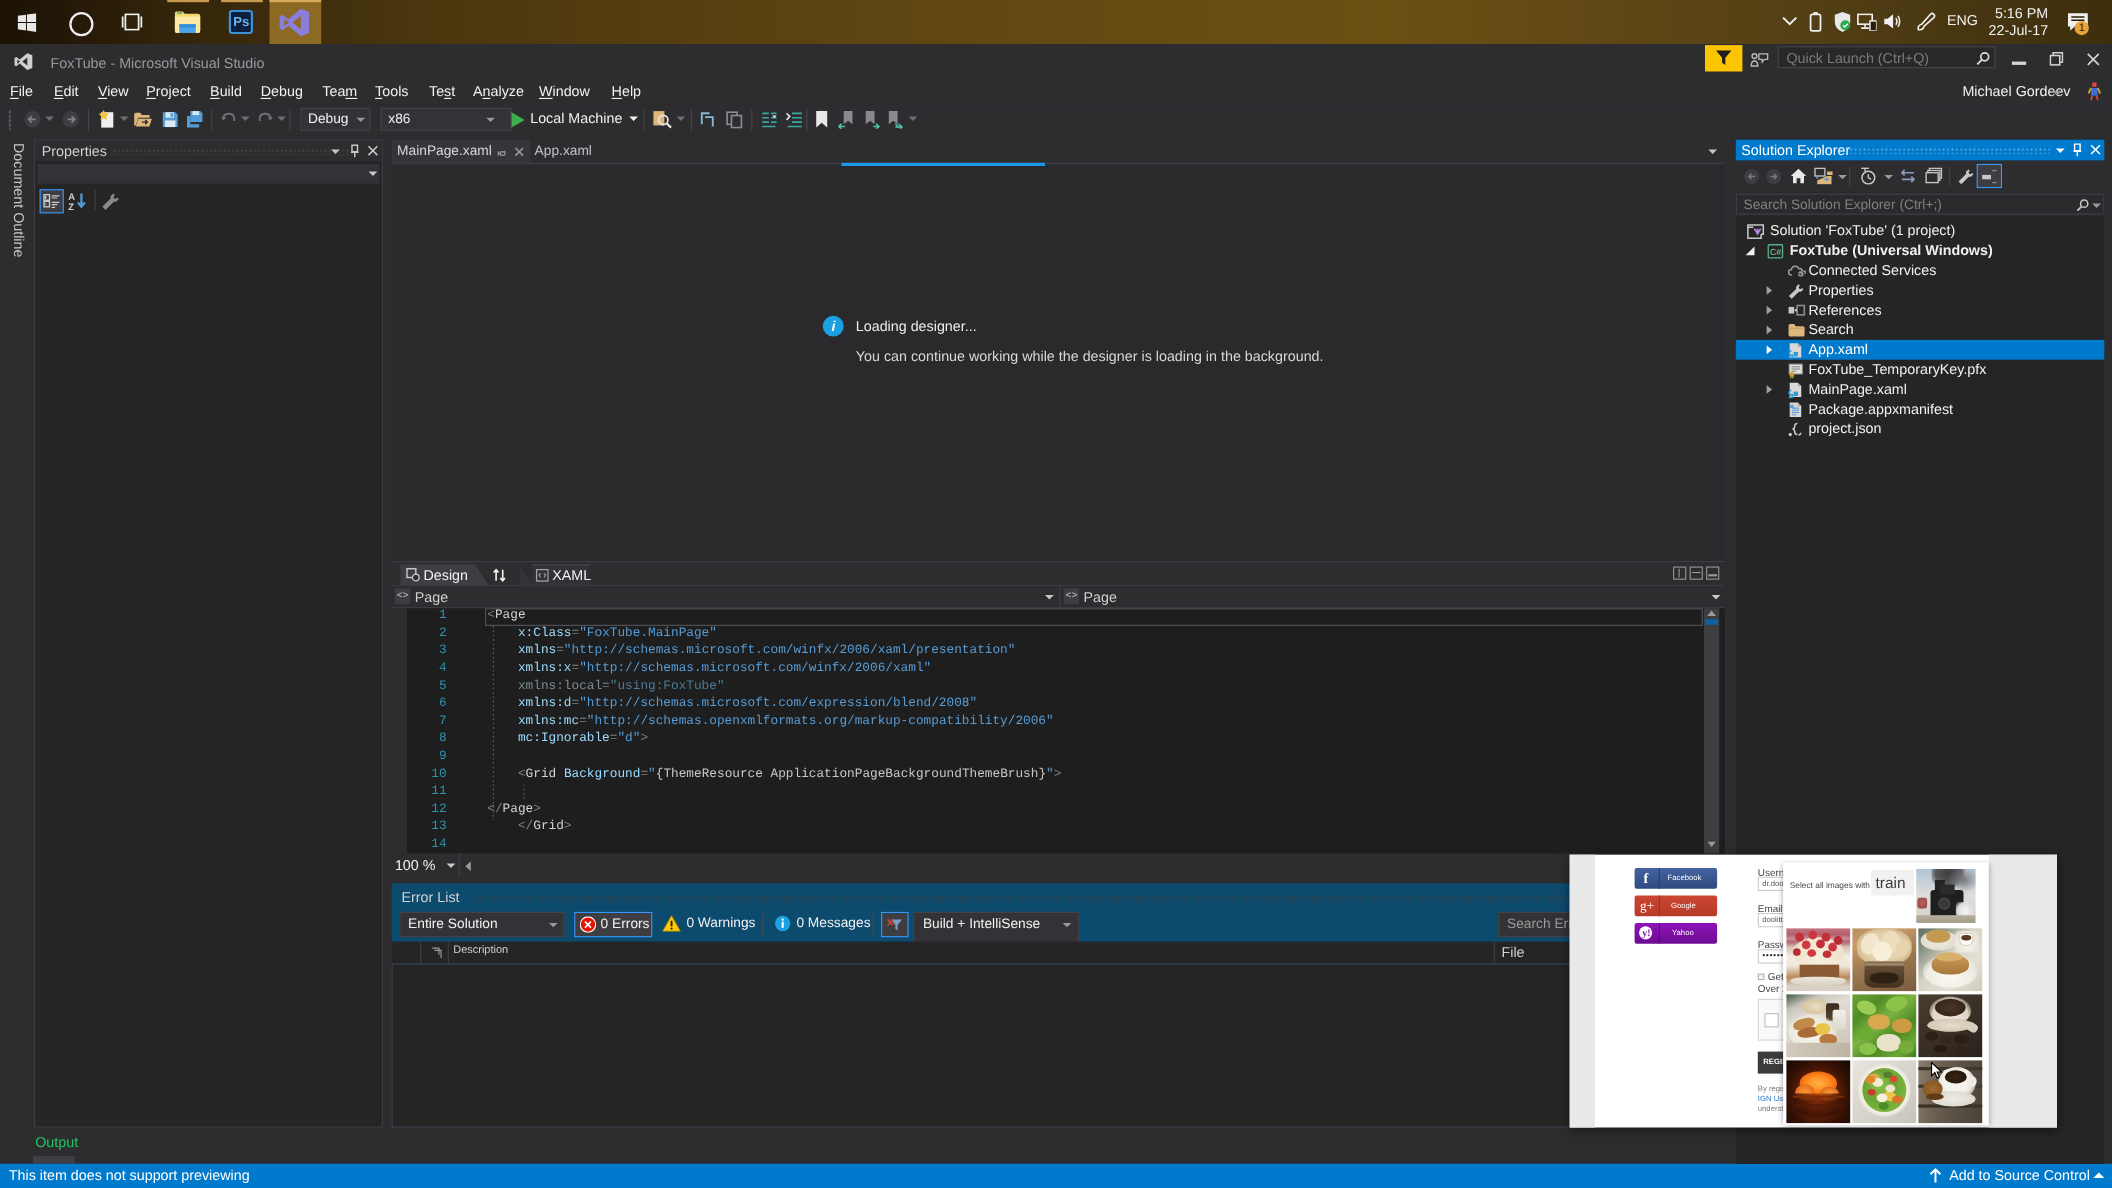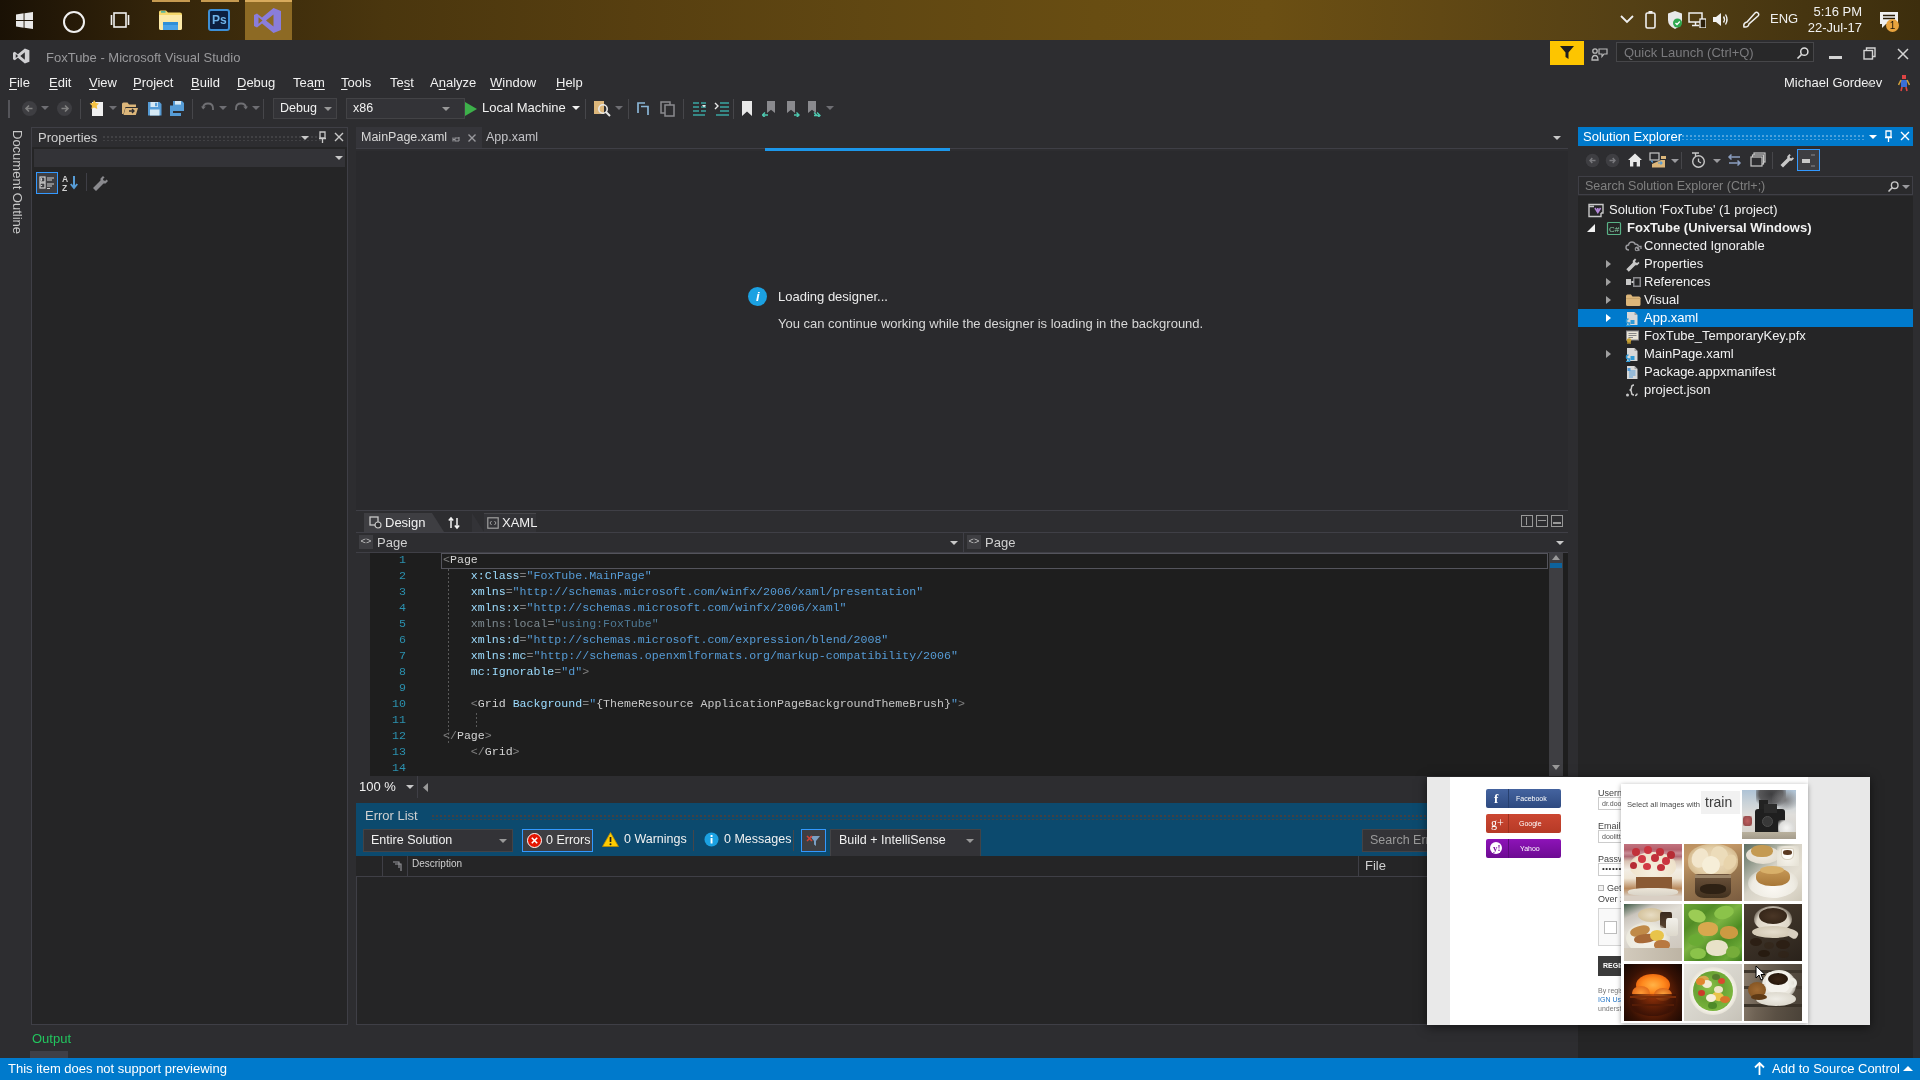--- a/index.html
+++ b/index.html
@@ -588,21 +588,21 @@
             <text x="3" y="10.5" font-size="8" fill="#8ad0a8" font-family="Liberation Sans" font-weight="normal">C#</text>
           </svg>
       <div class="tlabel" style="left:49px;">FoxTube (Universal Windows)</div>
     </div>
     <div class="trow" style="top:36px;">
       <svg class="ticon" width="17" height="14" viewBox="0 0 17 14">
             <path d="M4 11 Q1 11 1 8.5 Q1 6 3.5 6 Q4 3 7 3 Q9.5 3 10.2 5.2 Q13 4.8 13.5 7.5" fill="none" stroke="#9a9a9e" stroke-width="1.4"></path>
             <path d="M11 8 L14.5 11.5 M13.5 7.5 L16 7.5 L16 10" stroke="#9a9a9e" stroke-width="1.3" fill="none"></path>
             <circle cx="12" cy="10" r="1.8" fill="none" stroke="#9a9a9e" stroke-width="1.1"></circle>
           </svg>
-      <div class="tlabel">Connected Ignorable</div>
+      <div class="tlabel">Connected Services</div>
     </div>
     <div class="trow" style="top:54px;">
       <div class="exp" style="position:absolute;left:28px;top:5px;"></div>
       <svg class="ticon" width="16" height="16" viewBox="0 0 16 16">
             <path d="M10 1.5 L14.5 6 L12.3 8.2 L10.3 8.2 L3.8 14.7 L1.3 12.2 L7.8 5.7 L7.8 3.7 Z" fill="#c8c8c8"></path>
             <circle cx="11.8" cy="4.3" r="1.5" fill="#252526"></circle>
           </svg>
       <div class="tlabel">Properties</div>
     </div>
     <div class="trow" style="top:72px;">
@@ -614,21 +614,21 @@
             <rect x="6.5" y="6" width="2" height="2" fill="#c8c8c8"></rect>
           </svg>
       <div class="tlabel">References</div>
     </div>
     <div class="trow" style="top:90px;">
       <div class="exp" style="position:absolute;left:28px;top:5px;"></div>
       <svg class="ticon" width="16" height="14" viewBox="0 0 16 14">
             <path d="M1 3 Q1 1.5 2.5 1.5 L6 1.5 L7.5 3.5 L14 3.5 Q15.5 3.5 15.5 5 L15.5 11.5 Q15.5 13 14 13 L2.5 13 Q1 13 1 11.5 Z" fill="#dcb67a"></path>
             <path d="M1 5.5 L15.5 5.5" stroke="#c9a56a" stroke-width="1"></path>
           </svg>
-      <div class="tlabel">Visual</div>
+      <div class="tlabel">Search</div>
     </div>
     <div class="trow" style="top:108px;background:#007acc;color:#fff;">
       <div class="exp" style="position:absolute;left:28px;top:5px;border-left-color:#fff;"></div>
       <svg class="ticon" width="14" height="15" viewBox="0 0 14 15">
             <path d="M2 1 L9.5 1 L12.5 4 L12.5 14 L2 14 Z" fill="#d8d8d8"></path>
             <path d="M9.5 1 L9.5 4 L12.5 4" fill="#a0a0a0"></path>
             <path d="M3.5 8 Q1.5 8 1.5 10 Q1.5 12 3.5 12 L4.5 12 L4.5 14.5 L1 14.5" fill="none" stroke="#2f9ad6" stroke-width="1.5"></path>
             <rect x="5.5" y="9" width="4" height="4" fill="#2f9ad6"></rect>
           </svg>
       <div class="tlabel">App.xaml</div>

